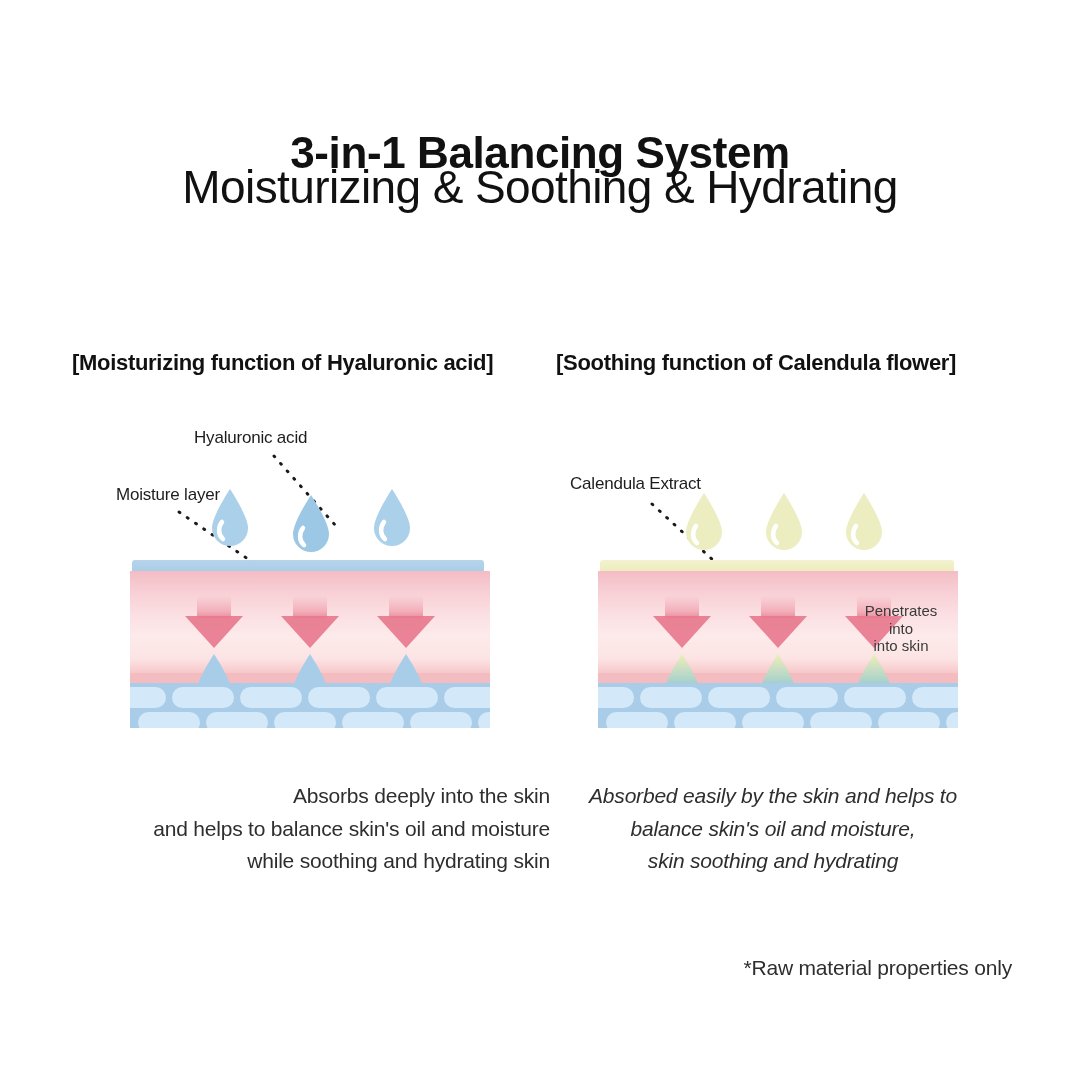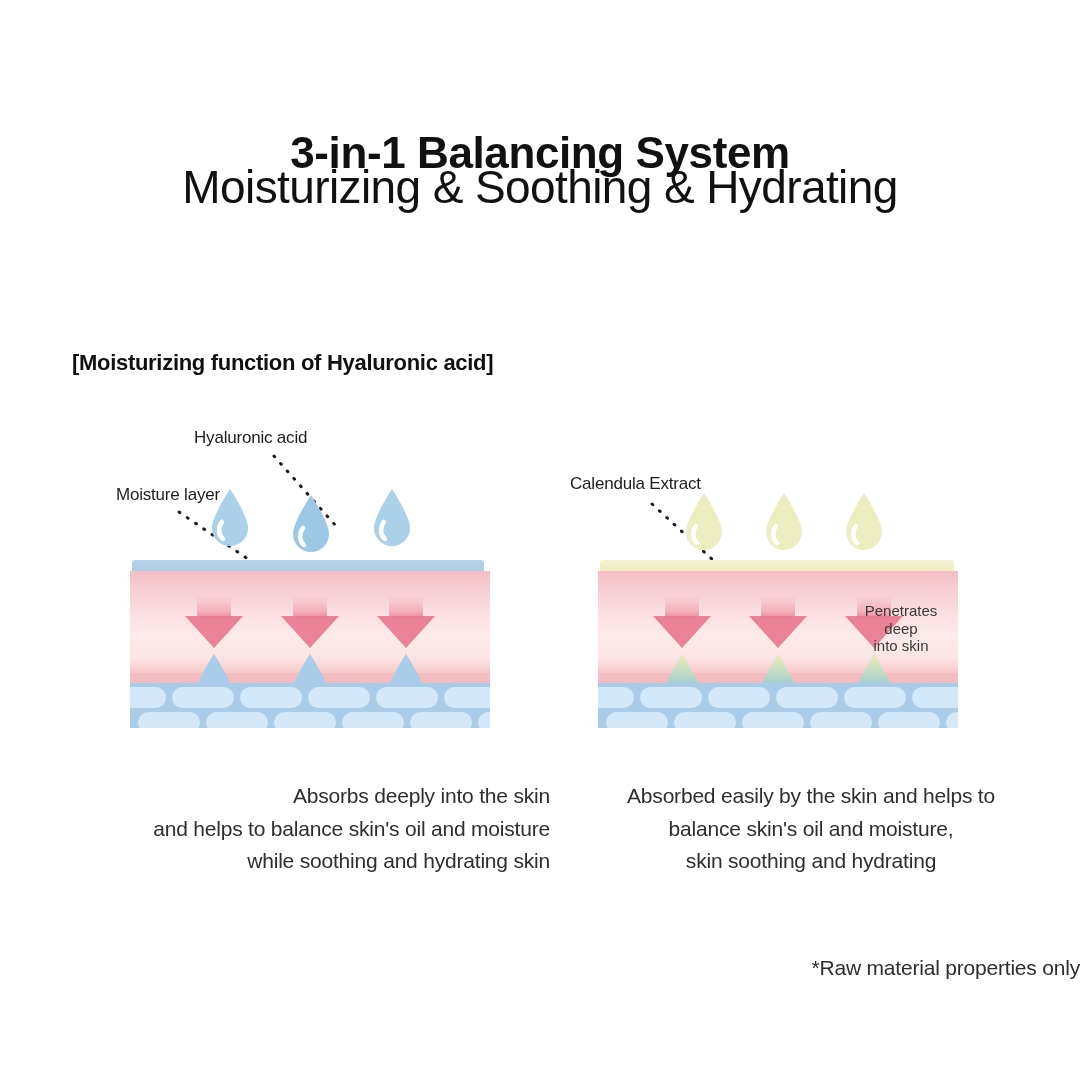--- a/index.html
+++ b/index.html
@@ -159,44 +159,46 @@
   
   .caption {
     position: absolute;
     font-size: 21px;
     line-height: 1.55;
     color: #2e2e2e;
     text-align: center;
     letter-spacing: -0.2px;
   }
   .caption.left  { top: 780px; left: 60px;  width: 490px; text-align: right; }
-  .caption.right { top: 780px; left: 576px; width: 470px; }
+  .caption.right { top: 780px; left: 538px; width: 470px; font-style: italic; }
   .caption div { display: block; }
 
   
   .footnote {
     position: absolute;
     top: 956px;
     left: 0;
     width: 1080px;
+    padding-right: 68px;
     text-align: right;
     font-size: 21px;
     color: #2e2e2e;
     letter-spacing: -0.2px;
   }
 </style>
 </head>
 <body>
 
 <div id="page">
 
   <div class="title-main">3-in-1 Balancing System</div>
   <div class="title-sub">Moisturizing &amp; Soothing &amp; Hydrating</div>
 
   <div class="sec-head left">[Moisturizing function of Hyaluronic acid]</div>
+  <div class="sec-head right">[Soothing function of Calendula flower]</div>
 
   <div class="panel left">
 
     <div class="callout" style="left:174px; top:28px;">Hyaluronic acid</div>
     <div class="callout" style="left:96px; top:85px;">Moisture layer</div>
 
     <svg class="leader" style="left:250px; top:52px;" width="90" height="85" viewBox="0 0 90 85">
       <line x1="4" y1="4" x2="66" y2="74" stroke="#1a1a1a" stroke-width="3" stroke-linecap="round" stroke-dasharray="1 9"></line>
     </svg>
 
@@ -319,21 +321,21 @@
         <div class="stem"></div>
           <div class="head"></div>
       </div>
       <div class="arrow" style="left:276px; top:36px;">
         <div class="stem"></div>
           <div class="head"></div>
       </div>
 
       <div class="penetrates" style="left:248px; top:42px; width:110px;">
         <div>Penetrates</div>
-        <div>deep</div>
+        <div>into</div>
         <div>into skin</div>
       </div>
 
       <div class="drop" style="left:62px; top:93px;">
         <svg width="44" height="60" viewBox="0 0 44 60">
           <defs>
             <linearGradient id="gdrop1" x1="0" y1="0" x2="0" y2="1">
               <stop offset="0%" stop-color="#eeeeb8"></stop>
               <stop offset="38%" stop-color="#b9d8c8"></stop>
               <stop offset="100%" stop-color="#57b2de"></stop>

